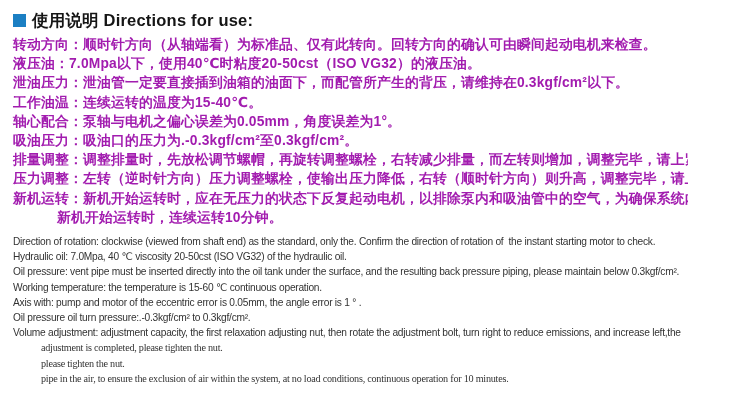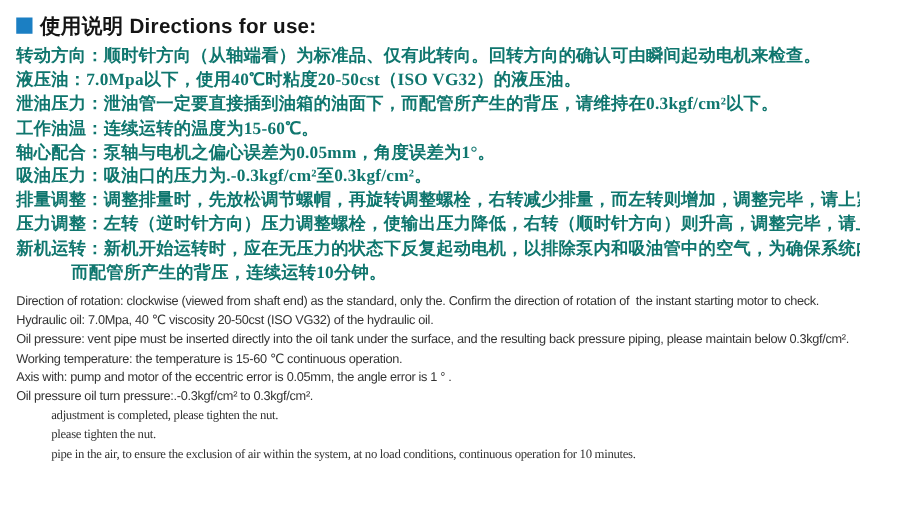--- a/index.html
+++ b/index.html
@@ -31,25 +31,24 @@
     font-size: 16.5px;
     font-weight: 700;
     color: #151515;
     letter-spacing: 0.2px;
     white-space: pre;
   }
   .cn-block { margin-top: 2px; }
   .cn-line {
     font-size: 13.8px;
     font-weight: 700;
-    color: #0f766e;
+    color: #a21caf;
     line-height: 19.2px;
     white-space: pre;
     letter-spacing: 0.2px;
-    font-family: Liberation Serif, serif;
   }
   .cn-indent { padding-left: 44px; }
   .en-block { margin-top: 7px; }
   .en-line {
     font-size: 10.2px;
     font-weight: 400;
     color: #333333;
     line-height: 15.2px;
     white-space: pre;
     letter-spacing: -0.25px;
@@ -63,34 +62,35 @@
 
   <div class="doc-header">
     <span class="bullet-square"></span>
     <span class="doc-title">使用说明 Directions for use:</span>
   </div>
 
   <div class="cn-block">
     <div class="cn-line">转动方向：顺时针方向（从轴端看）为标准品、仅有此转向。回转方向的确认可由瞬间起动电机来检查。</div>
     <div class="cn-line">液压油：7.0Mpa以下，使用40℃时粘度20-50cst（ISO VG32）的液压油。</div>
     <div class="cn-line">泄油压力：泄油管一定要直接插到油箱的油面下，而配管所产生的背压，请维持在0.3kgf/cm²以下。</div>
-    <div class="cn-line">工作油温：连续运转的温度为15-60℃。</div>
+    <div class="cn-line">工作油温：连续运转的温度为15-40℃。</div>
     <div class="cn-line">轴心配合：泵轴与电机之偏心误差为0.05mm，角度误差为1°。</div>
     <div class="cn-line">吸油压力：吸油口的压力为.-0.3kgf/cm²至0.3kgf/cm²。</div>
     <div class="cn-line">排量调整：调整排量时，先放松调节螺帽，再旋转调整螺栓，右转减少排量，而左转则增加，调整完毕，请上紧螺帽。</div>
     <div class="cn-line">压力调整：左转（逆时针方向）压力调整螺栓，使输出压力降低，右转（顺时针方向）则升高，调整完毕，请上紧螺帽。</div>
     <div class="cn-line">新机运转：新机开始运转时，应在无压力的状态下反复起动电机，以排除泵内和吸油管中的空气，为确保系统内的空气排除，可</div>
-    <div class="cn-line cn-indent">而配管所产生的背压，连续运转10分钟。</div>
+    <div class="cn-line cn-indent">新机开始运转时，连续运转10分钟。</div>
   </div>
 
   <div class="en-block">
     <div class="en-line">Direction of rotation: clockwise (viewed from shaft end) as the standard, only the. Confirm the direction of rotation of  the instant starting motor to check.</div>
     <div class="en-line">Hydraulic oil: 7.0Mpa, 40 ℃ viscosity 20-50cst (ISO VG32) of the hydraulic oil.</div>
     <div class="en-line">Oil pressure: vent pipe must be inserted directly into the oil tank under the surface, and the resulting back pressure piping, please maintain below 0.3kgf/cm².</div>
     <div class="en-line">Working temperature: the temperature is 15-60 ℃ continuous operation.</div>
     <div class="en-line">Axis with: pump and motor of the eccentric error is 0.05mm, the angle error is 1 ° .</div>
     <div class="en-line">Oil pressure oil turn pressure:.-0.3kgf/cm² to 0.3kgf/cm².</div>
+    <div class="en-line">Volume adjustment: adjustment capacity, the first relaxation adjusting nut, then rotate the adjustment bolt, turn right to reduce emissions, and increase left,the</div>
     <div class="en-line en-indent">adjustment is completed, please tighten the nut.</div>
     <div class="en-line en-indent">please tighten the nut.</div>
     <div class="en-line en-indent">pipe in the air, to ensure the exclusion of air within the system, at no load conditions, continuous operation for 10 minutes.</div>
   </div>
 
 </div>
 
 </body></html>

